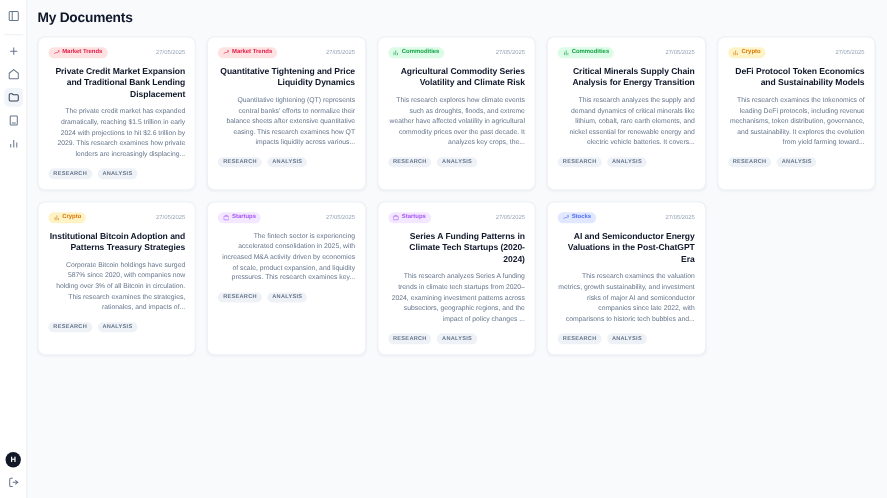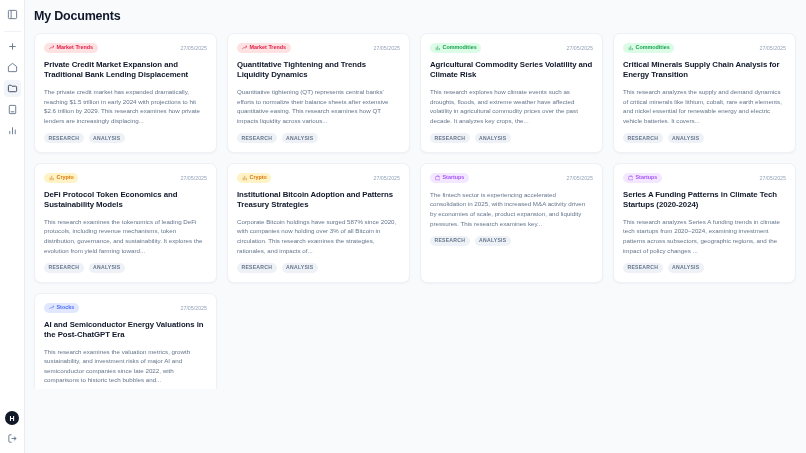--- a/index.html
+++ b/index.html
@@ -53,23 +53,24 @@
     background: #f8fafc;
     padding: 0 0 0 0;
     position: relative;
   }
   .page-title {
     font-size: 12.5px; font-weight: bold; color: #0f172a;
     padding: 9px 0 0 9px; letter-spacing: -0.2px;
   }
   .grid {
     display: grid;
-    grid-template-columns: repeat(4, 1fr);
+    grid-template-columns: repeat(5, 1fr);
     gap: 10px;
     padding: 10px 10px 0 9px;
+    text-align: right;
   }
 
   
   .card {
     background: #ffffff;
     border: 1px solid #eef1f5;
     border-radius: 7px;
     padding: 9px 9px 9px 9px;
     box-shadow: 0 1px 2px rgba(15,23,42,0.04);
     min-height: 0;
@@ -198,21 +199,21 @@
          <span>
                 <svg viewBox="0 0 24 24" fill="none" stroke="currentColor" stroke-width="2.6" stroke-linecap="round" stroke-linejoin="round">
                   <polyline points="2 17 9 10 13 14 22 5"></polyline>
                   <polyline points="17 5 22 5 22 10"></polyline>
                 </svg>
               </span>
          <span>Market Trends</span>
        </span>
        <span class="card-date">27/05/2025</span>
      </div>
-     <div class="card-title">Quantitative Tightening and Trends Liquidity Dynamics</div>
+     <div class="card-title">Quantitative Tightening and Price Liquidity Dynamics</div>
      <div class="card-desc">Quantitative tightening (QT) represents central banks' efforts to normalize their balance sheets after extensive quantitative easing. This research examines how QT impacts liquidity across various...</div>
      <div class="card-tags">
             <span class="tag">RESEARCH</span>
             <span class="tag">ANALYSIS</span>
           </div>
         </div>
         <div class="card">
           <div class="card-top">
        <span class="badge commod">
          <span>

